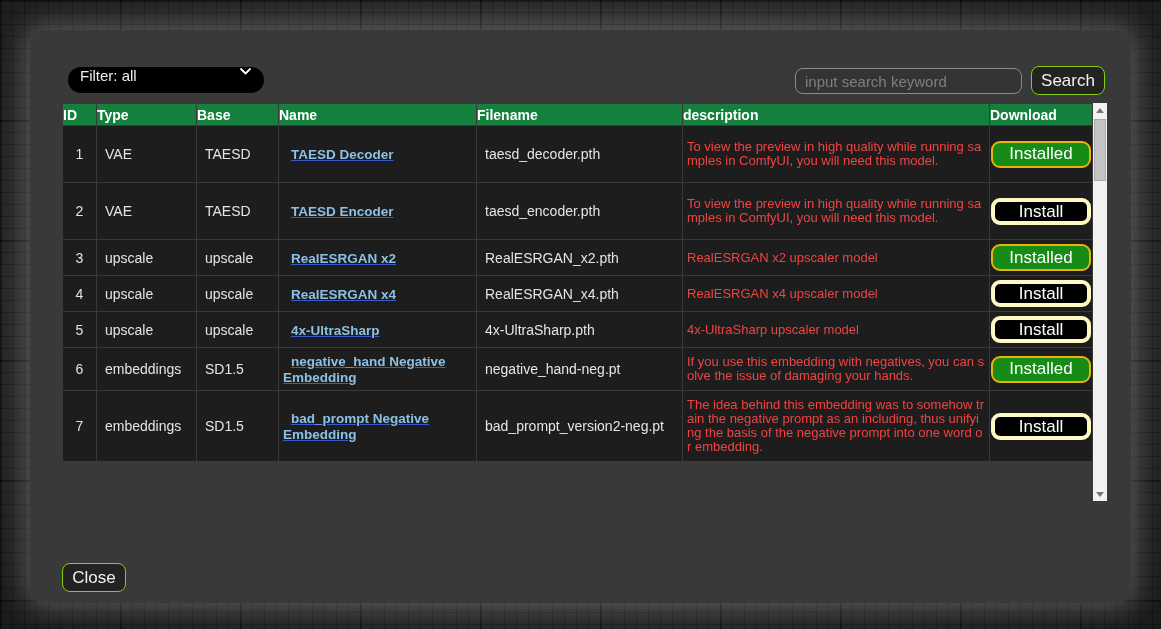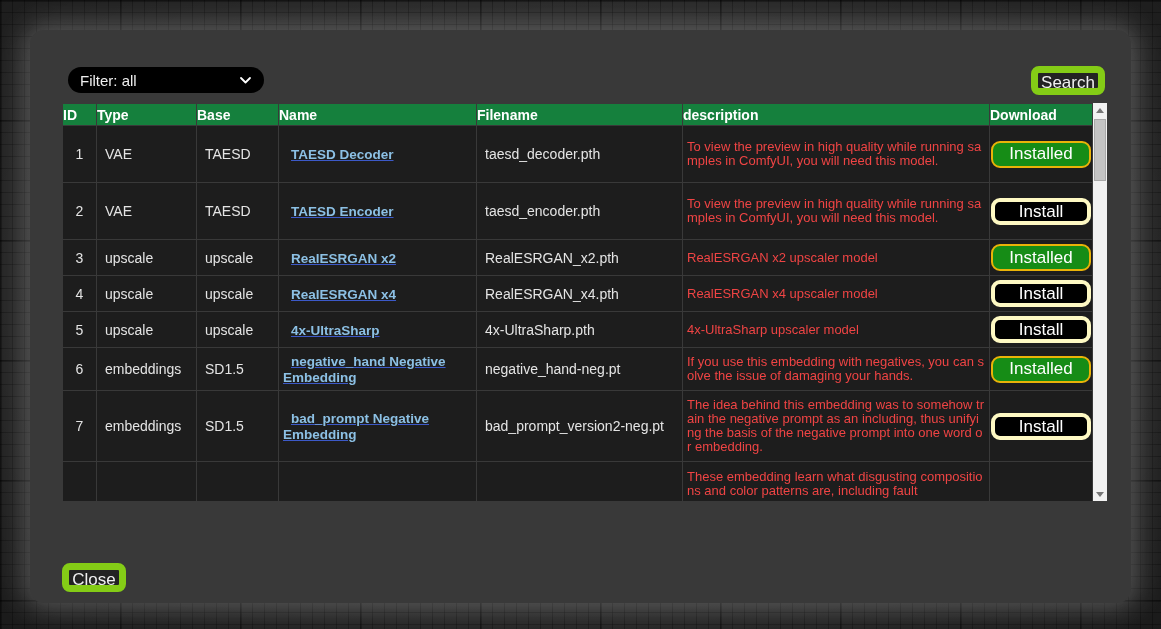--- a/index.html
+++ b/index.html
@@ -21,34 +21,34 @@
   .dialog {
     position:absolute; left:30px; top:30px; width:1101px; height:573px;
     background:#393939; border-radius:14px;
     box-shadow: 0 0 28px 6px rgba(215,215,215,0.30);
   }
 
   
   .filter-select {
     position:absolute; left:38px; top:37px; width:196px; height:26px;
     background:#000; border-radius:13px; color:#efefef; font-size:15px;
-    display:flex; align-items:center; padding:0 12px; cursor:default;
+    display:flex; align-items:flex-start; padding:0 12px; cursor:default;
   }
   .filter-select .chev { margin-left:auto; display:flex; align-items:center; }
 
   
   .search-input {
     position:absolute; left:765px; top:38px; width:227px; height:26px;
     background:#343434; border:1px solid #8a8a8a; border-radius:8px;
     color:#e8e8e8; font-size:15px; padding:0 9px; outline:none;
     font-family:"Liberation Sans",sans-serif;
   }
   .search-input::placeholder { color:#7f7f7f; }
   .btn {
-    background:#232323; border:7px solid #84cc16; border-radius:8px;
+    background:#232323; border:1px solid #84cc16; border-radius:8px;
     color:#f0f0f0; font-size:17px; font-family:"Liberation Sans",sans-serif;
     cursor:pointer;
   }
   .search-button { position:absolute; left:1001px; top:36px; width:74px; height:29px; }
   .close-button  { position:absolute; left:32px;  top:533px; width:64px; height:29px; }
 
   
   .table-wrap { position:absolute; left:32px; top:73px; width:1045px; height:398px; }
   .scroll-area { position:absolute; left:0; top:0; width:1031px; height:398px; overflow:hidden; }
   table { border-collapse:separate; border-spacing:1px; table-layout:fixed; width:1031px; }
@@ -103,20 +103,21 @@
 
   <div class="filter-select">
     <span>Filter: all</span>
     <span class="chev">
       <svg width="13" height="9" viewBox="0 0 13 9">
           <path d="M2 2 L6.5 6.5 L11 2" stroke="#ffffff" stroke-width="1.8" fill="none" stroke-linecap="round" stroke-linejoin="round"></path>
         </svg>
     </span>
   </div>
 
+  <input class="search-input" value="" placeholder="input search keyword" style="">
   <button class="btn search-button">Search</button>
 
   <div class="table-wrap">
     <div class="scroll-area">
       <table>
         <colgroup>
           <col style="width:33px">
             <col style="width:99px">
             <col style="width:81px">
           <col style="width:197px">
@@ -192,29 +193,20 @@
             </tr>
             <tr class="r6">
               <td class="c-id">7</td>
               <td class="c-type">embeddings</td>
               <td class="c-base">SD1.5</td>
               <td class="c-name"><a>bad_prompt Negative Embedding</a></td>
               <td class="c-file">bad_prompt_version2-neg.pt</td>
               <td class="c-desc">The idea behind this embedding was to somehow train the negative prompt as an including, thus unifying the basis of the negative prompt into one word or embedding.</td>
               <td class="c-dl"><button class="act-btn act-install">Install</button></td>
             </tr>
-            <tr class="r7">
-              <td class="c-id"></td>
-              <td class="c-type"></td>
-              <td class="c-base"></td>
-              <td class="c-name"></td>
-              <td class="c-file"></td>
-              <td class="c-desc">These embedding learn what disgusting compositions and color patterns are, including fault</td>
-              <td class="c-dl"></td>
-            </tr>
           </tbody>
       </table>
     </div>
     <div class="sbar">
       <div class="sb-arrow sb-up">
           <div class="tri-up"></div>
         </div>
       <div class="sb-thumb"></div>
       <div class="sb-arrow sb-down">
           <div class="tri-down"></div>

